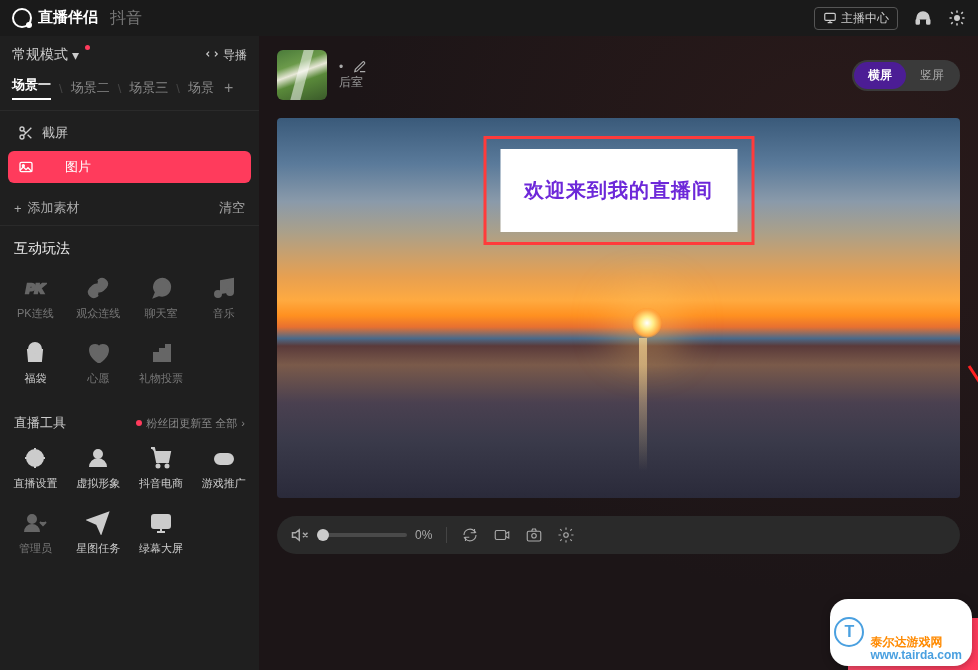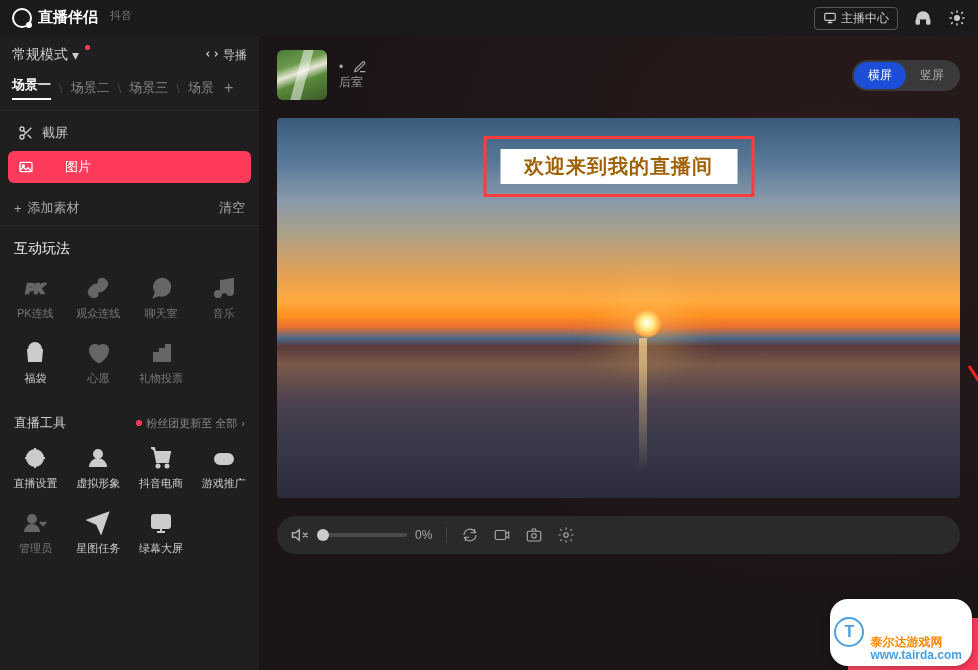--- a/index.html
+++ b/index.html
@@ -19,21 +19,21 @@
     .logo-icon {
       width: 20px; height: 20px; border: 2.5px solid #fff;
       border-radius: 50%; position: relative;
     }
     .logo-icon::after {
       content: ''; position: absolute; width: 6px; height: 6px;
       background: #fff; border-radius: 50%;
       right: -2px; bottom: -2px;
     }
     .logo-text { color: #fff; font-size: 15px; font-weight: 600; }
-    .logo-sub { color: #777; font-size: 11px; margin-left: 6px; }
+    .logo-sub { color: #777; font-size: 16px; margin-left: 6px; }
     .topbar-right { margin-left: auto; display: flex; align-items: center; gap: 16px; }
     .anchor-center {
       display: flex; align-items: center; gap: 4px;
       border: 1px solid #555; border-radius: 4px;
       padding: 2px 8px; font-size: 12px; color: #ccc;
     }
     .headphone-icon, .gear-icon { width: 18px; height: 18px; fill: #ccc; }
 
     .main { display: flex; height: calc(100% - 36px); }
     .sidebar { width: 259px; background: #1f1f1f; display: flex; flex-direction: column; }
@@ -109,21 +109,21 @@
     }
     .thumb-edit { display: flex; align-items: center; gap: 10px; font-size: 12px; color: #aaa; }
     .thumb-sub { font-size: 12px; color: #999; }
     .orient-toggle {
       margin-left: auto; display: flex; background: #3a3a3a;
       border-radius: 16px; padding: 2px;
     }
     .orient-opt {
       padding: 5px 14px; border-radius: 14px; font-size: 12px; color: #aaa;
     }
-    .orient-opt.active { background: #1d4ed8; color: #fff; }
+    .orient-opt.active { background: #4c1d95; color: #fff; font-weight: bold; }
 
     .preview {
       margin: 4px 18px 0; flex: 1; max-height: 380px;
       border-radius: 4px; position: relative; overflow: hidden;
       background: linear-gradient(to bottom,
         #3a5a7a 0%, #5a7a9a 12%, #8a9aaa 22%, #aaa08a 30%,
         #e8a050 42%, #ffaa40 48%, #ff9020 52%, #e87030 55%,
         #4a6a8a 58%, #5a3a3a 60%, #7a5a4a 65%, #4a4050 75%,
         #3a3a4a 85%, #2a2a3a 100%);
     }
@@ -136,22 +136,22 @@
     .sun-reflection {
       position: absolute; left: 53%; top: 58%;
       width: 8px; height: 35%;
       background: linear-gradient(to bottom, rgba(255,220,150,0.7), transparent);
     }
     .text-overlay {
       position: absolute; top: 18px; left: 50%; transform: translateX(-50%);
       border: 3px solid #ff3b3b; padding: 10px 14px;
     }
     .text-overlay-inner {
-      background: #fff; color: #a16207; font-size: 20px; font-weight: 700;
-      padding: 4px 24px; letter-spacing: 1px;
+      background: #fff; color: #6d28d9; font-size: 20px; font-weight: 700;
+      padding: 28px 24px; letter-spacing: 1px;
     }
     .arrow {
       position: absolute; top: 320px; left: 700px;
       width: 220px; height: 320px; pointer-events: none;
       z-index: 5;
     }
     .arrow line { stroke: #ff2020; stroke-width: 3; }
     .arrow polygon { fill: #ff2020; }
 
     .bottom-bar {

